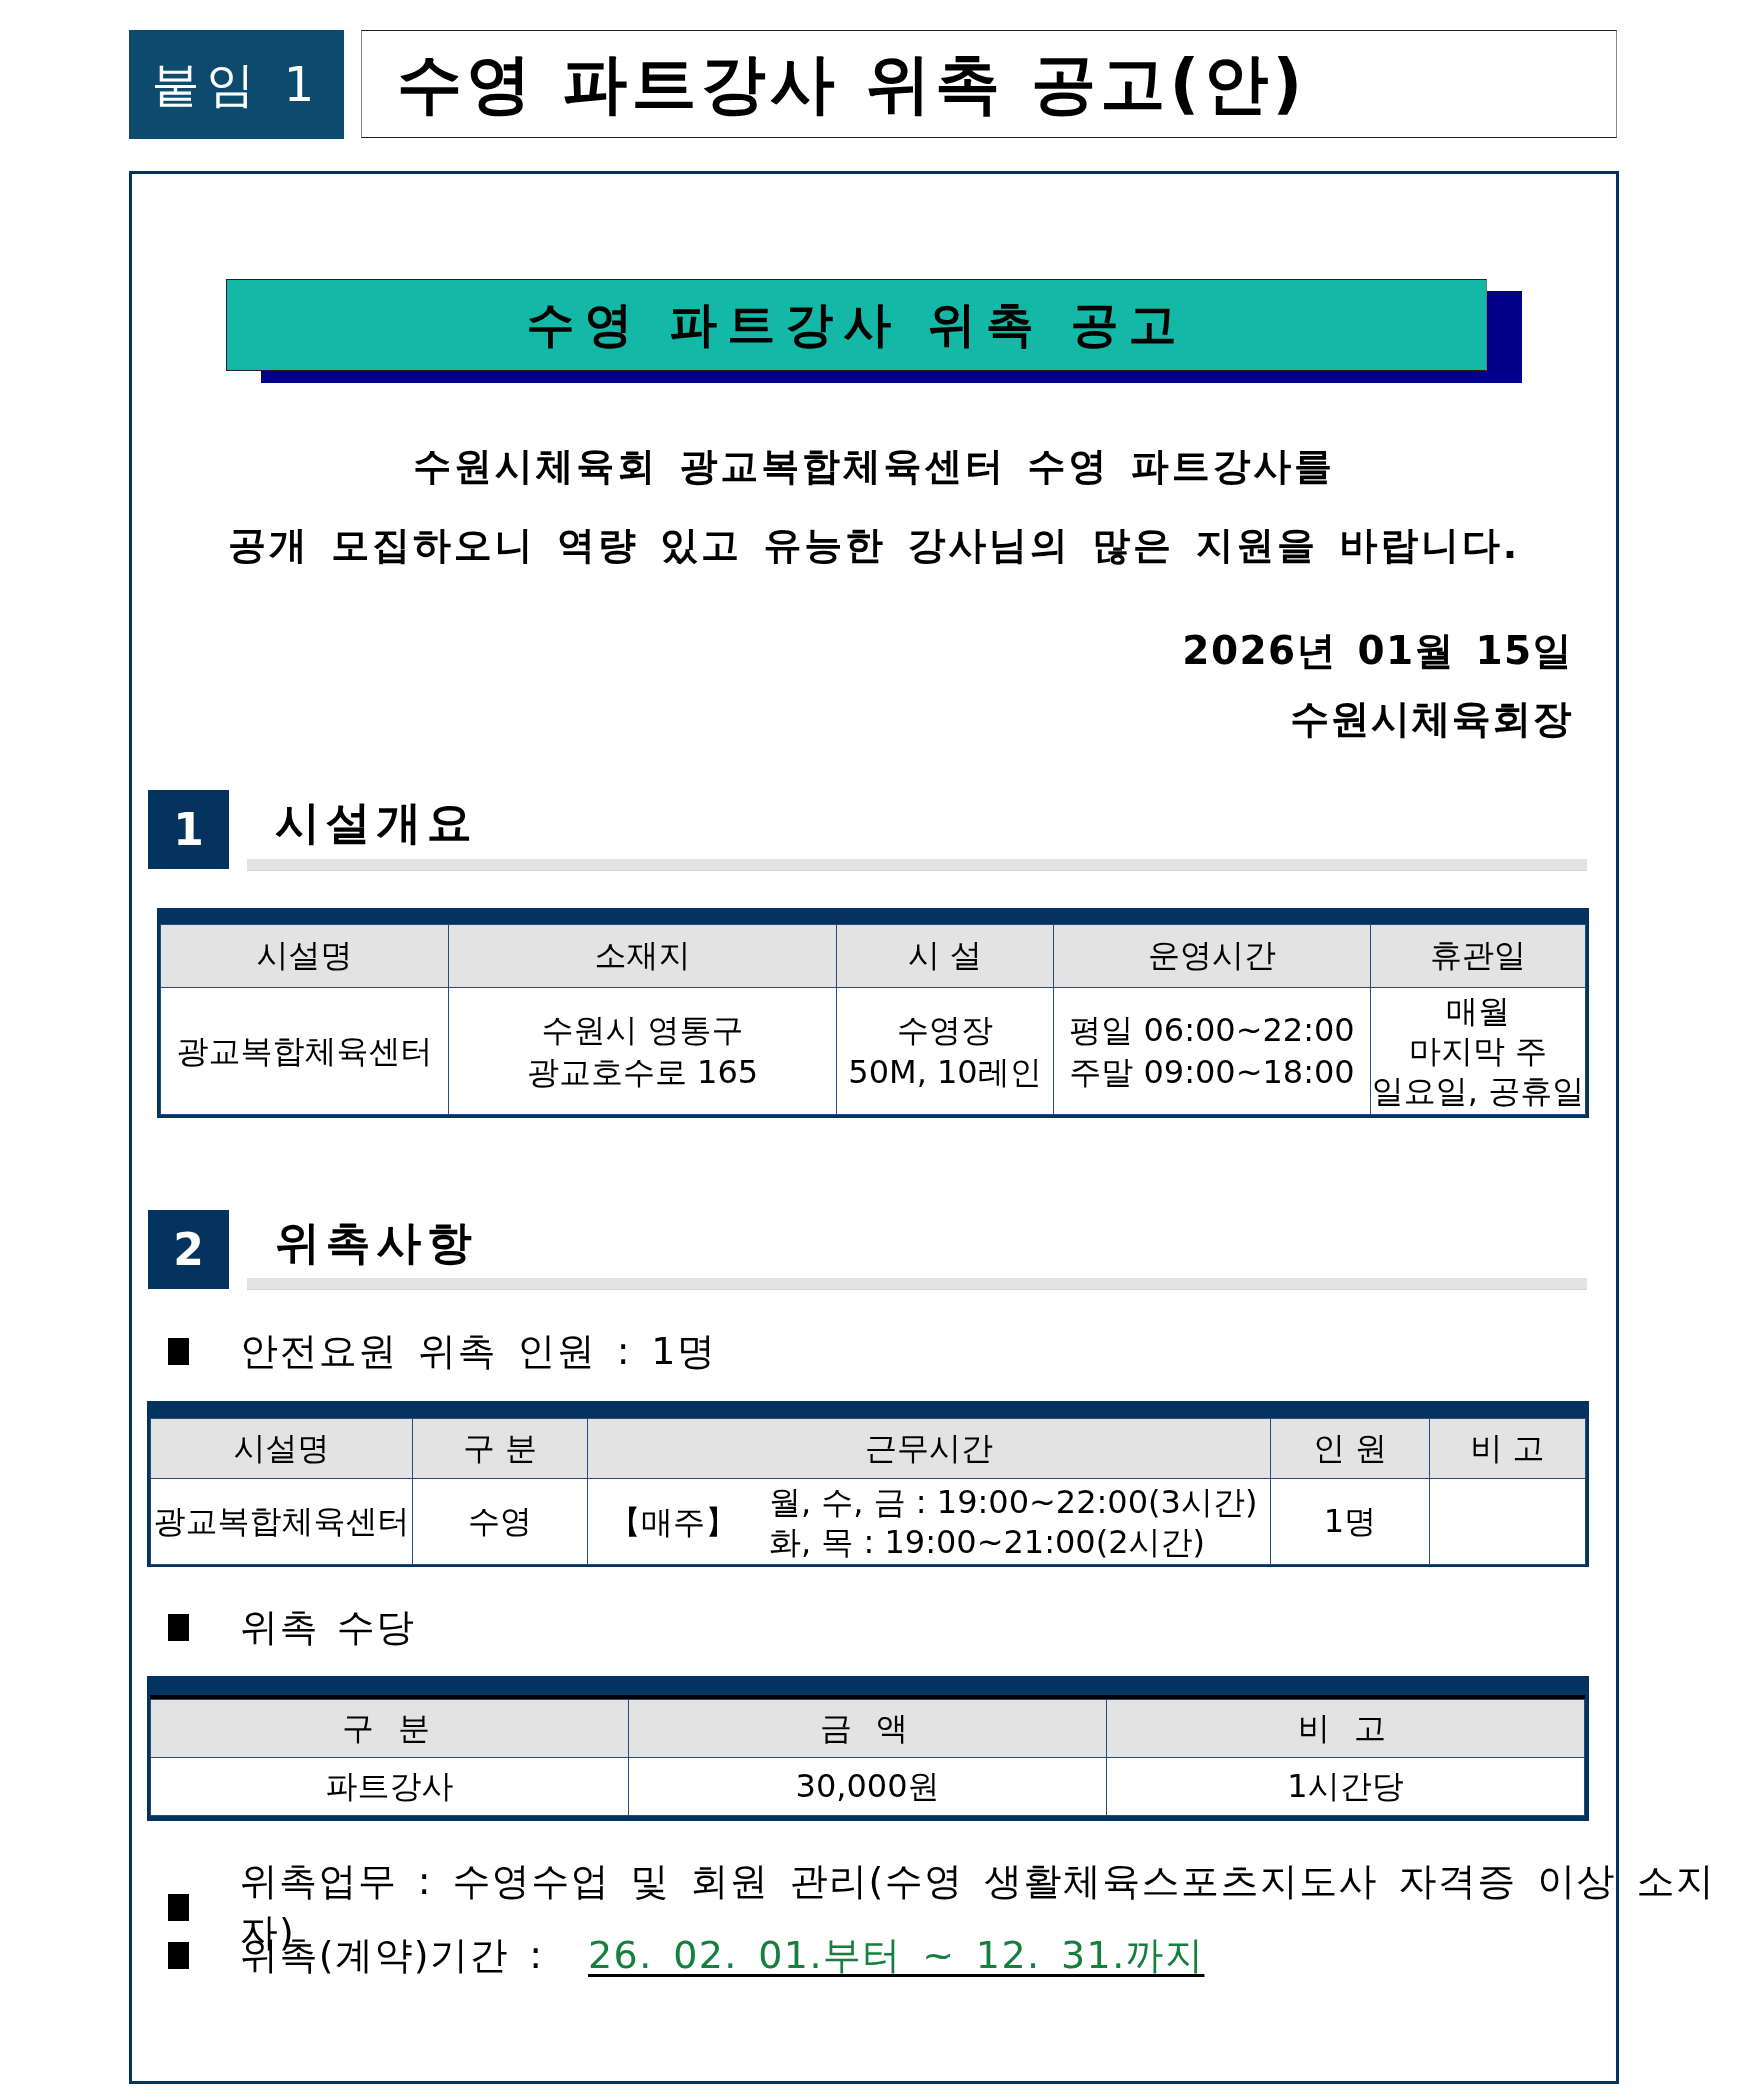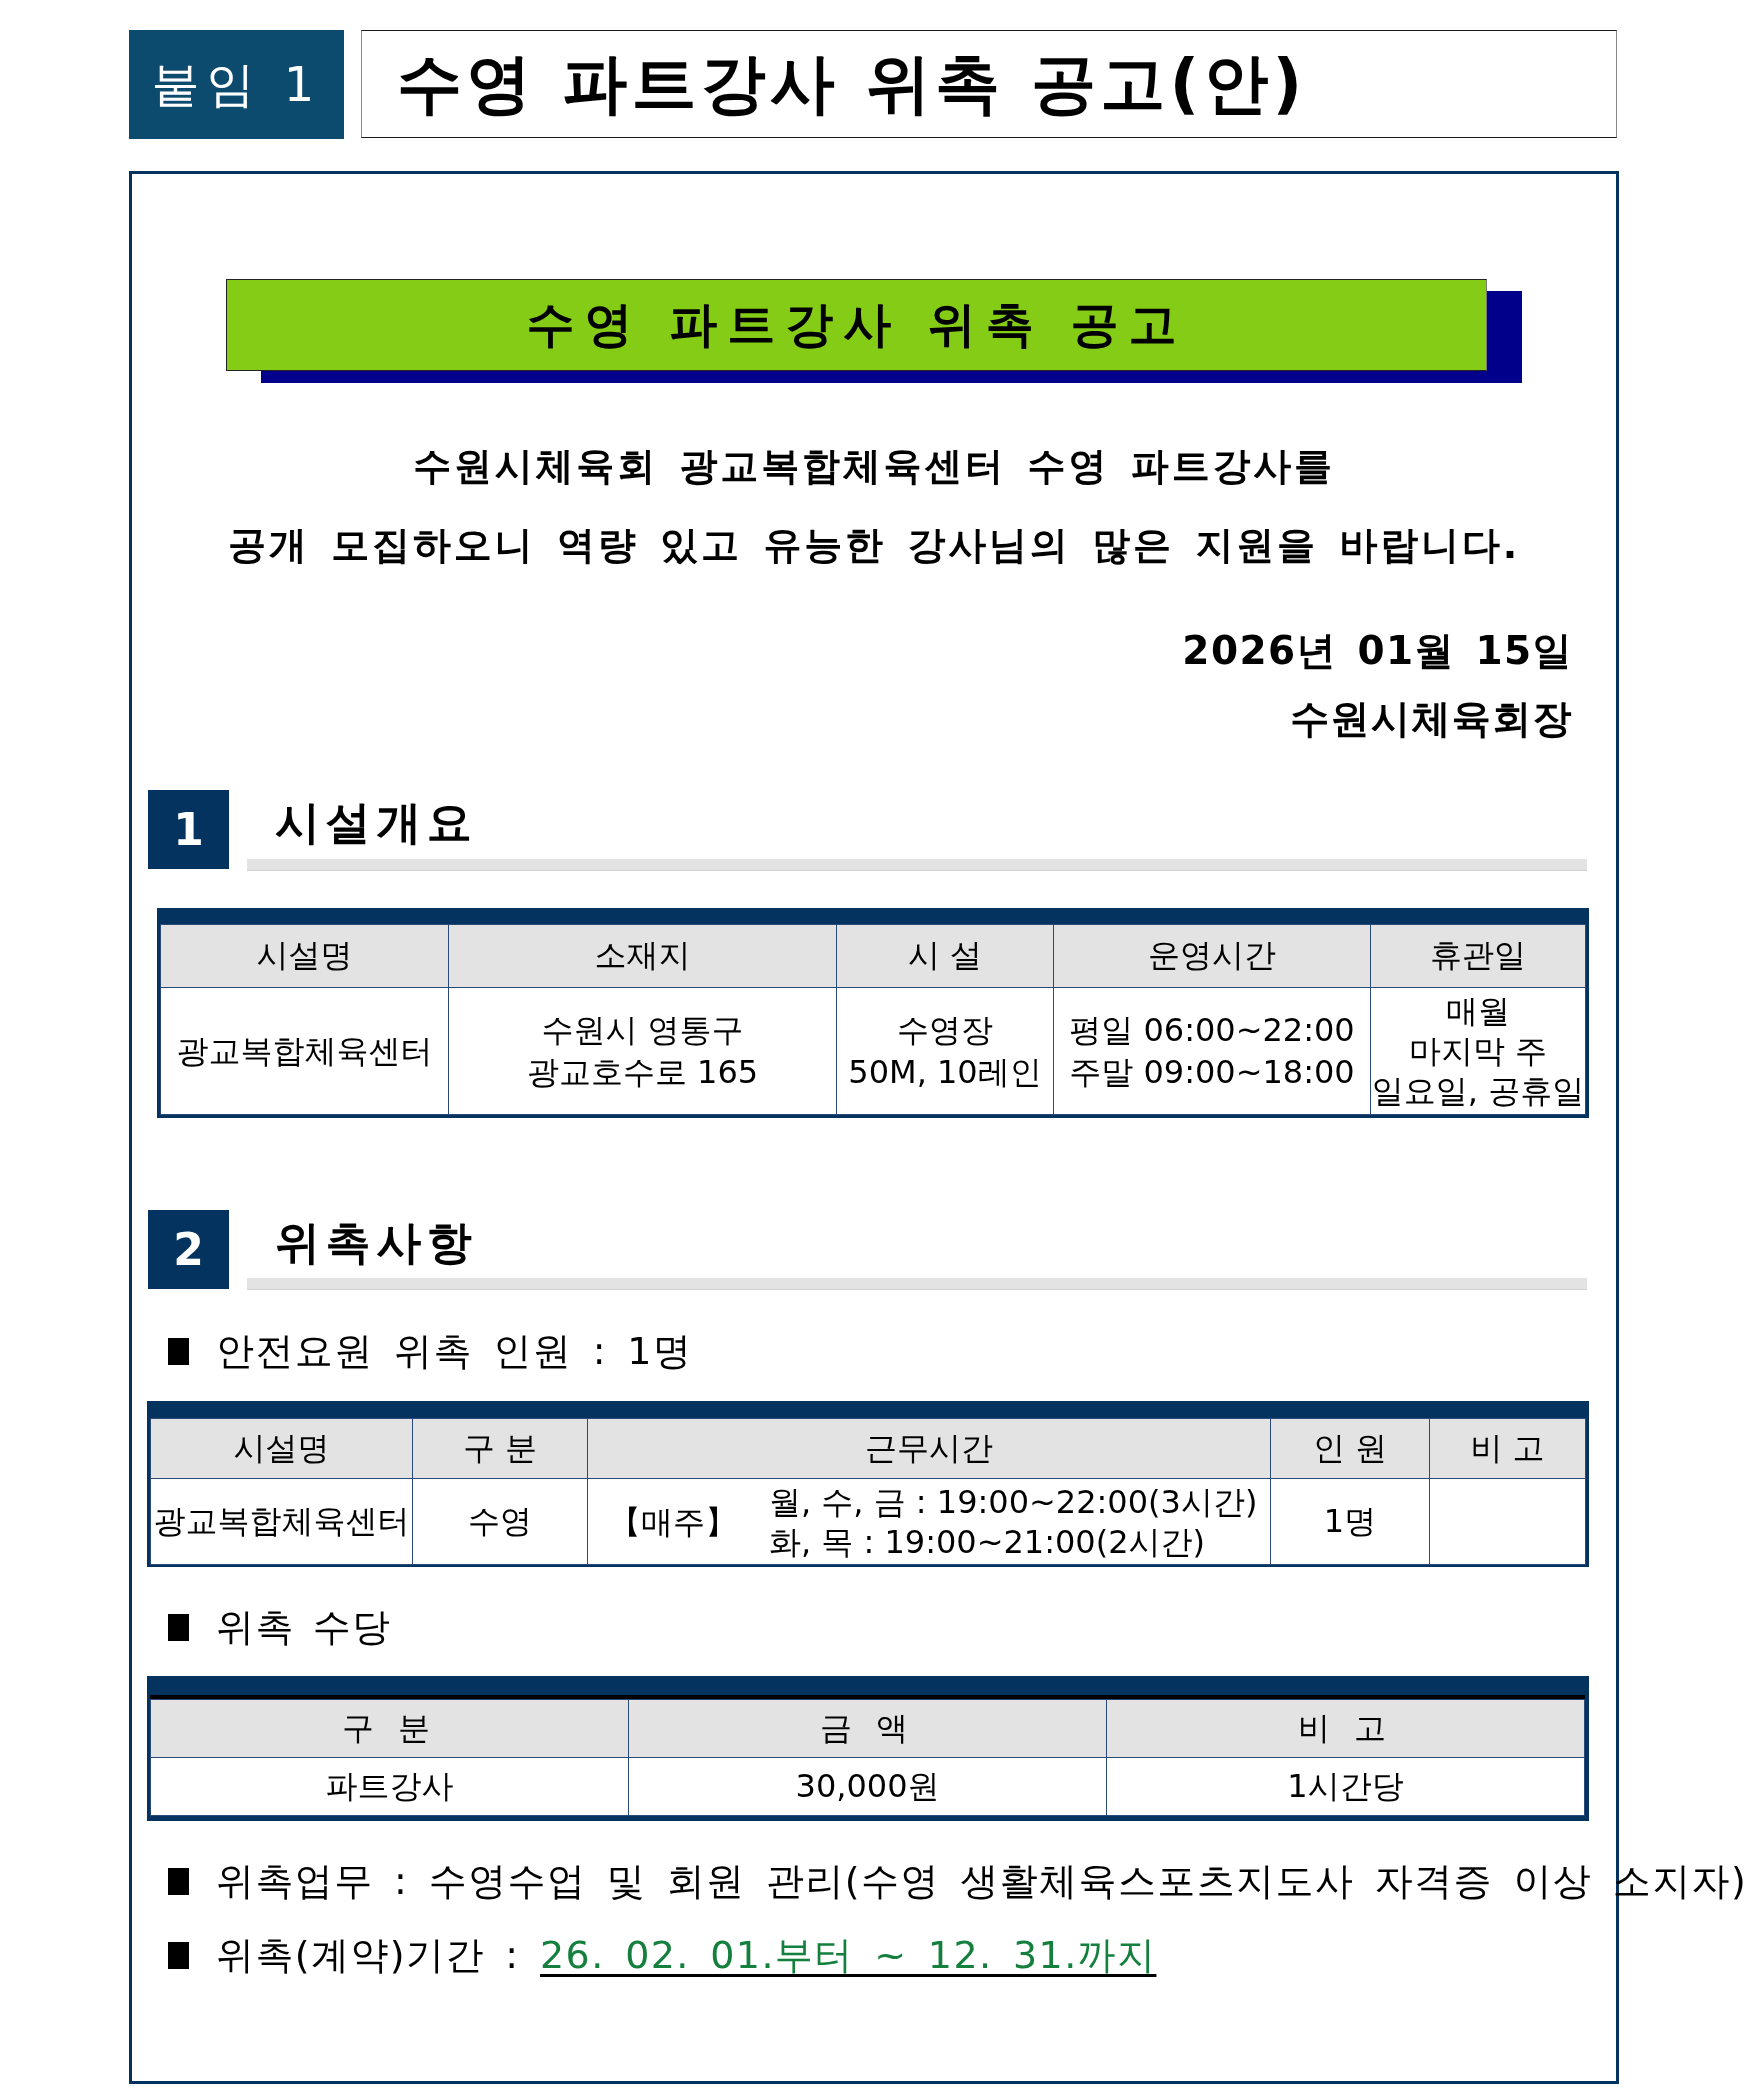--- a/index.html
+++ b/index.html
@@ -14,36 +14,36 @@
   .title-top { left:361px; top:30px; width:1256px; height:108px; border:1.4px solid #1a1a1a;
                border-color:#1a1a1a #888 #1a1a1a #888; display:flex; align-items:center;
                padding-left:35px; box-sizing:border-box; font-size:65px; font-weight:bold; letter-spacing:4.2px; }
 
   
   .frame { left:129px; top:171px; width:1490px; height:1913px; border:3.5px solid #05335f;
            box-sizing:border-box; }
 
   
   .shadow { left:261px; top:291px; width:1261px; height:92px; background:#00008b; }
-  .box-title { left:226px; top:279px; width:1261px; height:92px; background:#84cc16;
+  .box-title { left:226px; top:279px; width:1261px; height:92px; background:#14b8a6;
                border:1.4px solid #222; border-right-color:#777; box-sizing:border-box;
                display:flex; align-items:center; justify-content:center;
                font-size:48px; font-weight:bold; letter-spacing:10px; }
 
   .intro { left:129px; width:1490px; text-align:center; font-size:38px; font-weight:bold;
            letter-spacing:2.8px; word-spacing:5.6px; }
   .right-text { right:176px; font-size:39px; font-weight:bold; text-align:left; letter-spacing:1.4px; word-spacing:5.6px; }
 
   
   .sec-num { left:148px; width:81px; height:79px; background:#05335f; color:#fff;
              font-size:44px; font-weight:bold; display:flex; align-items:center; justify-content:center; }
   .sec-title { left:275px; font-size:45px; font-weight:bold; letter-spacing:5.6px; }
   .sec-bar { left:247px; width:1340px; height:10.6px; background:#e3e3e3; border-bottom:1.4px solid #d0d0d0; }
 
-  .bullet { left:168px; font-size:38px; display:flex; align-items:center; letter-spacing:1.4px; word-spacing:7px; }
+  .bullet { left:168px; font-size:38px; display:flex; align-items:center; letter-spacing:1.4px; word-spacing:7px;gap:24px; }
   .bullet .sq { width:21px; height:27px; background:#000; margin-right:27px; display:inline-block; }
   .link { color:#15803d; text-decoration:underline; text-decoration-color:#000; text-underline-offset:5.6px; }
 
   
   table { border-collapse:collapse; position:absolute; table-layout:fixed; }
   td, th { border:0.7px solid #2a4a7a; text-align:center; vertical-align:middle; font-weight:normal; padding:0; }
   th { background:#e3e3e3; font-size:32px; }
   td { font-size:32px; line-height:1.32; }
   .tbl-wrap { position:absolute; background:#05335f; }
 </style>

